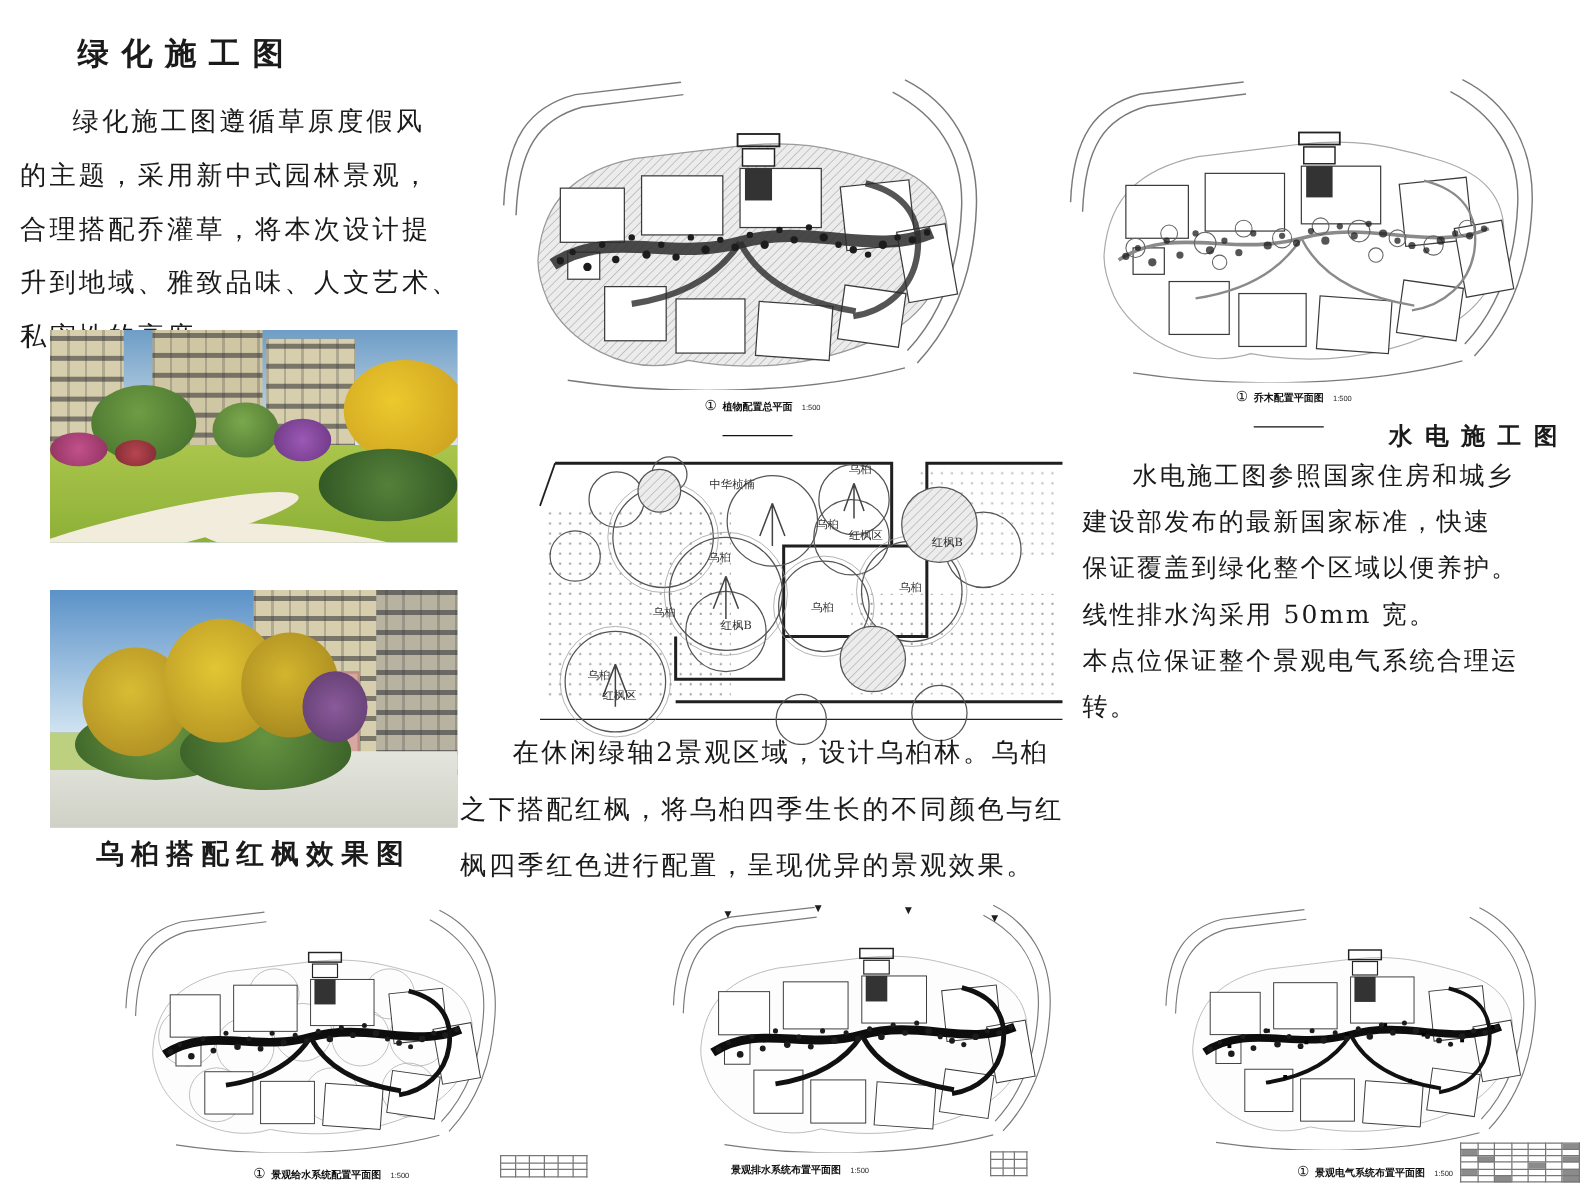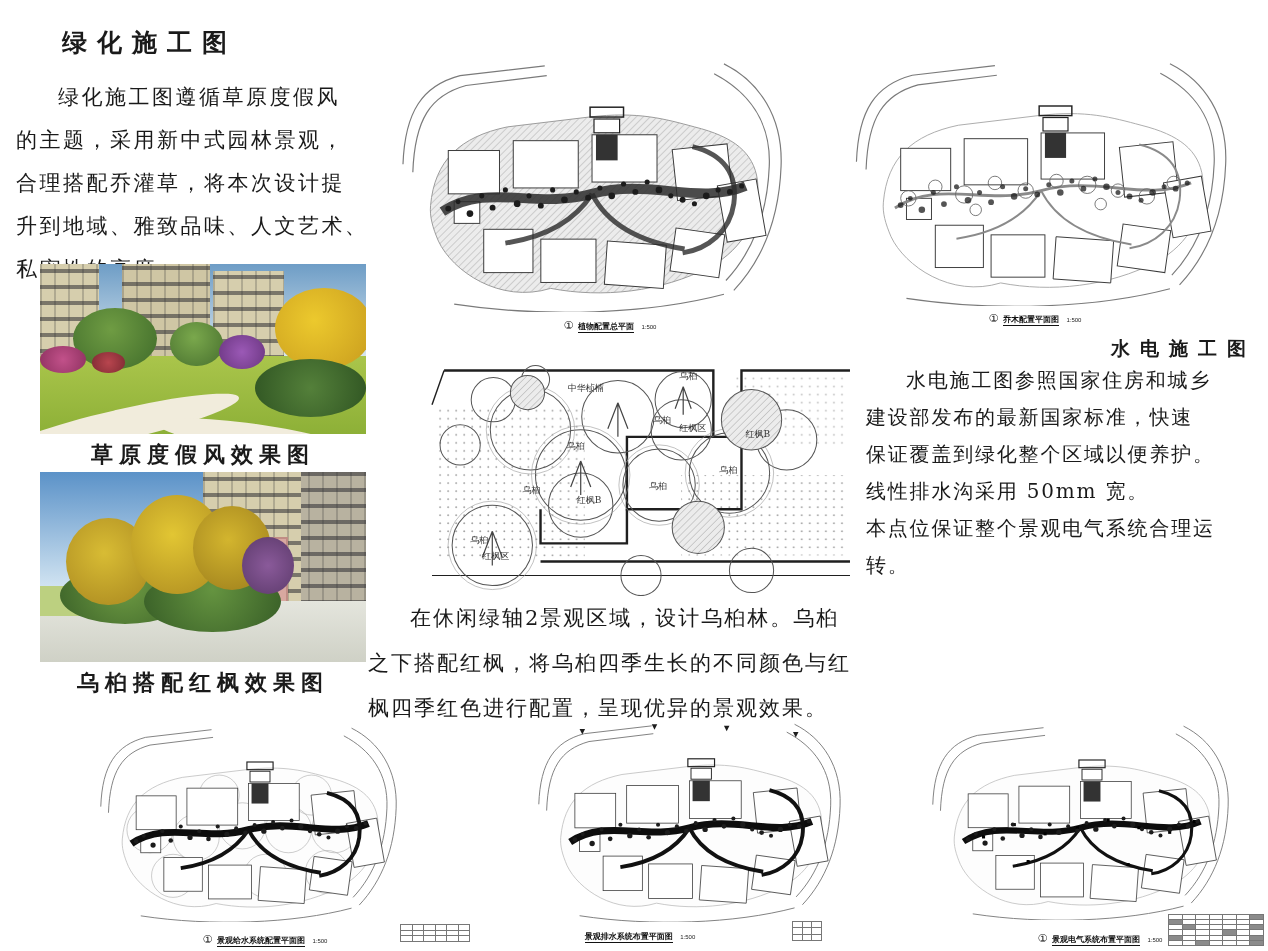--- a/index.html
+++ b/index.html
@@ -10,21 +10,21 @@
   .big-title{font-size:25px;font-weight:bold;letter-spacing:10px;}
   .para{font-size:21px;line-height:43px;letter-spacing:2.5px;}
   .para .tline{white-space:nowrap;}
   .indent{text-indent:2em;}
   .photo-cap{font-size:22px;letter-spacing:6px;text-align:center;font-weight:bold;}
   .rpara{font-size:20px;line-height:37px;letter-spacing:1.8px;}
   .cpara{font-size:21px;line-height:45px;letter-spacing:2px;}
   
   .plan-cap{text-align:center;font-family:"Liberation Sans",sans-serif;color:#111;white-space:nowrap;}
   .cap-num{font-size:11px;font-family:"DejaVu Sans",sans-serif;}
-  .cap-label{font-size:8px;font-weight:bold;border-bottom:1px solid #111;padding-bottom:1px;}
+  .cap-label{font-size:8px;font-weight:bold;border-bottom:1px solid #111;padding-bottom:18px;}
   .cap-scale{font-size:6px;color:#222;margin-left:3px;}
   
   .photo{overflow:hidden;background:#9db8d0;}
   .blob{position:absolute;border-radius:50%;}
   .layer{position:absolute;}
   .bldg{position:absolute;background:#d6cead;
         background-image:repeating-linear-gradient(0deg,rgba(45,45,50,.55) 0 4px,rgba(0,0,0,0) 4px 16px),
         repeating-linear-gradient(90deg,rgba(60,60,60,.25) 0 2px,rgba(0,0,0,0) 2px 14px);}
   
   .mini-table{border-collapse:collapse;}
@@ -171,21 +171,20 @@
     <div class="blob" style="left:10%;top:26%;width:26%;height:36%;background:radial-gradient(circle at 45% 35%,#6f9c43,#3f6b2a);"></div>
     <div class="blob" style="left:40%;top:34%;width:16%;height:26%;background:radial-gradient(circle at 45% 35%,#7aa84c,#476f2e);"></div>
     <div class="blob" style="left:0;top:48%;width:14%;height:16%;background:radial-gradient(circle,#c2518a,#8e3160);"></div>
     <div class="blob" style="left:16%;top:52%;width:10%;height:12%;background:radial-gradient(circle,#b8454e,#7e2a33);"></div>
     <div class="blob" style="left:55%;top:42%;width:14%;height:20%;background:radial-gradient(circle,#9b59b6,#6a3580);"></div>
     <div class="blob" style="left:72%;top:14%;width:30%;height:48%;background:radial-gradient(circle at 40% 40%,#ecc92d,#c79a1d);"></div>
     <div class="blob" style="left:66%;top:56%;width:34%;height:34%;background:radial-gradient(circle,#54803a,#2f5422);"></div>
     <div class="blob" style="left:-14%;bottom:-4%;width:76%;height:18%;background:#f1ecdc;transform:rotate(-13deg);"></div>
     <div class="blob" style="left:36%;bottom:-10%;width:60%;height:16%;background:#f1ecdc;transform:rotate(8deg);"></div>
   </div>
-  <div class="abs photo-cap" style="left:40px;top:440px;width:326px;">草原度假风效果图</div>
 
   <div class="abs photo" style="left:40px;top:472px;width:326px;height:190px;">
     <div class="layer" style="inset:0 0 40% 0;background:linear-gradient(#5b92c8,#d0e3f1);"></div>
     <div class="bldg" style="right:0;top:0;width:22%;height:78%;background-color:#b8b2a0;"></div>
     <div class="bldg" style="right:20%;top:0;width:30%;height:72%;"></div>
     <div class="layer" style="right:24%;top:34%;width:13%;height:36%;background:#d8a8a0;border:2px solid #c08d85;"></div>
     <div class="layer" style="left:0;bottom:0;width:100%;height:32%;background:linear-gradient(#e4e5dd,#cfd1c6);"></div>
     <div class="layer" style="left:0;bottom:24%;width:16%;height:16%;background:#bcd080;"></div>
     <div class="blob" style="left:6%;bottom:20%;width:40%;height:30%;background:radial-gradient(circle at 50% 30%,#6f9c43,#3a6128);"></div>
     <div class="blob" style="left:32%;bottom:16%;width:42%;height:32%;background:radial-gradient(circle at 50% 30%,#659440,#365c26);"></div>
@@ -283,21 +282,21 @@
       <text x="136" y="104">乌桕</text>
       <text x="92" y="148">乌桕</text>
       <text x="146" y="158">红枫B</text>
       <text x="218" y="144">乌桕</text>
       <text x="288" y="128">乌桕</text>
       <text x="40" y="198">乌桕</text>
       <text x="52" y="214">红枫区</text>
     </g>
   </svg>
 
-  <div class="abs cpara" style="left:368px;top:596px;width:494px;">
+  <div class="abs cpara" style="left:368px;top:580px;width:494px;">
     <div class="tline indent">在休闲绿轴2景观区域，设计乌桕林。乌桕</div>
     <div class="tline">之下搭配红枫，将乌桕四季生长的不同颜色与红</div>
     <div class="tline">枫四季红色进行配置，呈现优异的景观效果。</div>
   </div>
 
   <div class="abs big-title" style="left:880px;top:336px;width:376px;text-align:right;font-size:19px;">水电施工图</div>
 
   <div class="abs rpara" style="left:866px;top:362px;width:398px;">
     <div class="tline indent">水电施工图参照国家住房和城乡</div>
     <div class="tline">建设部发布的最新国家标准，快速</div>

